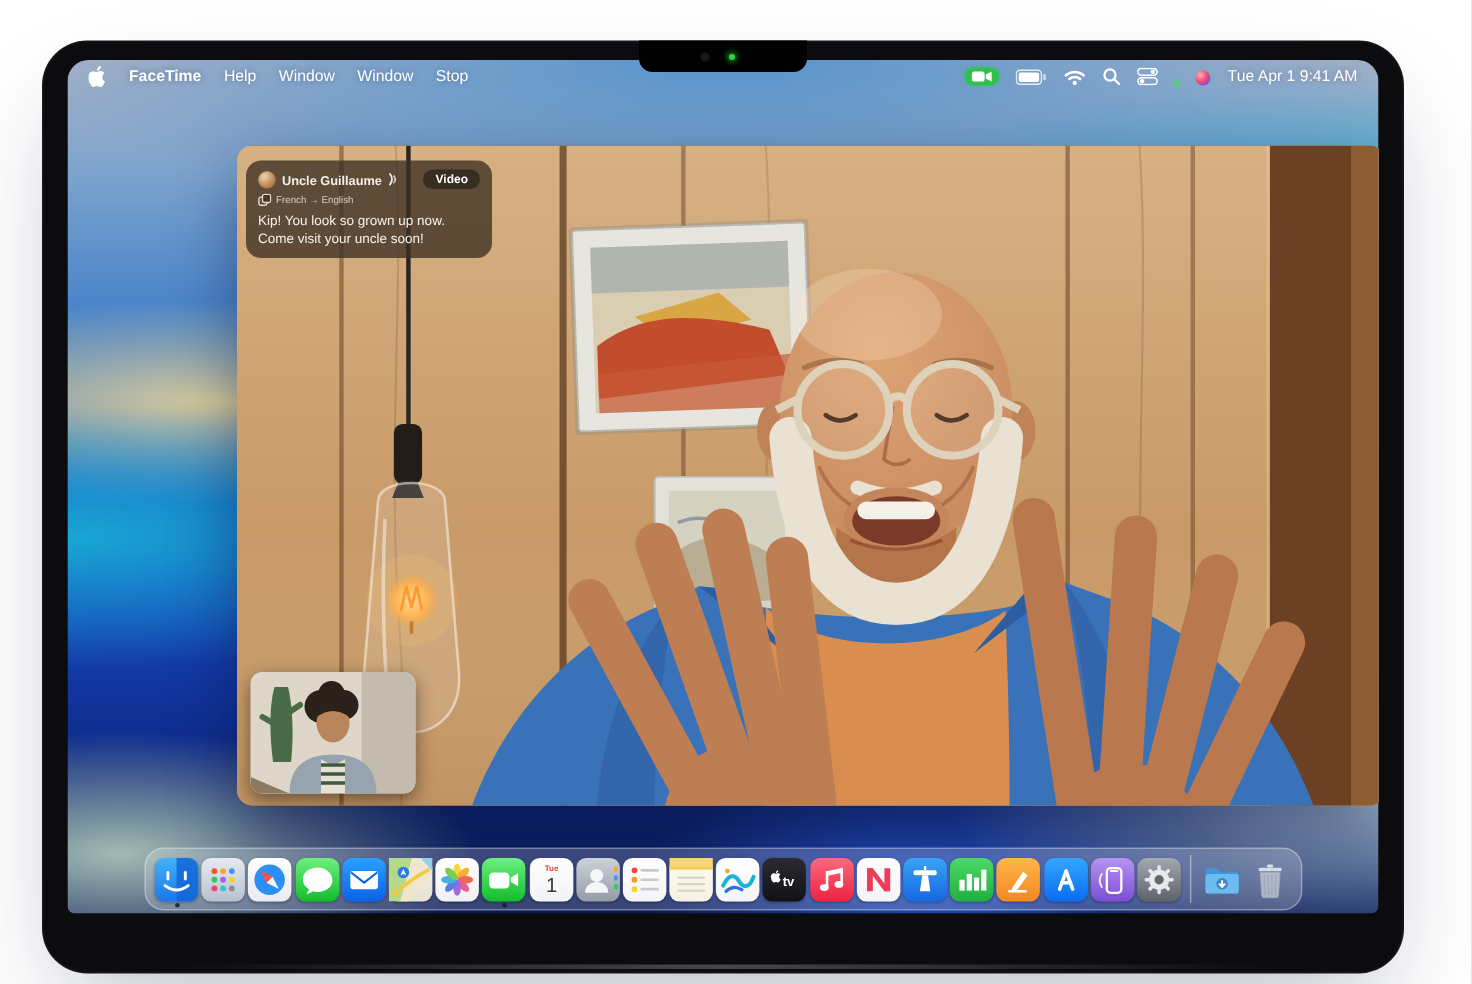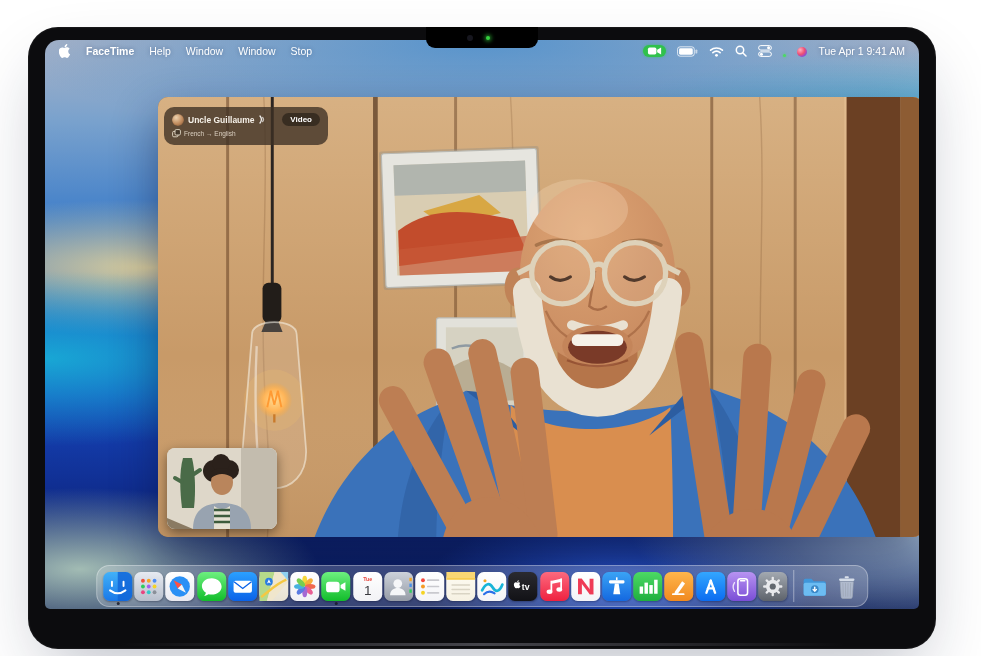--- a/index.html
+++ b/index.html
@@ -291,20 +291,24 @@
           </div>
           <div class="cap-row2">
             <span style="display:flex;">
               <svg width="9" height="9" viewBox="0 0 9 9">
                   <rect x="0.6" y="2.4" width="5.4" height="5.4" rx="1.2" stroke="#e5dccb" stroke-width="0.9" fill="none"></rect>
                   <rect x="3" y="0.6" width="5.4" height="5.4" rx="1.2" stroke="#e5dccb" stroke-width="0.9" fill="rgba(60,48,36,.9)"></rect>
                 </svg>
             </span>
             <span>French → English</span>
           </div>
+          <div class="cap-text">
+            <div>Kip! You look so grown up now.</div>
+            <div>Come visit your uncle soon!</div>
+          </div>
         </div>
 
         <div class="pip">
           <svg width="110" height="81" viewBox="0 0 110 81">
             <rect width="110" height="81" fill="#ded7c9"></rect>
             <rect x="74" width="36" height="81" fill="#c3bcae"></rect>
             <path d="M16,10 C12,24 13,44 15,60 L27,60 C29,42 28,22 25,10 Z" fill="#4a6b48"></path>
             <path d="M8,30 L15,34 M27,26 L33,22" stroke="#4a6b48" stroke-width="4" stroke-linecap="round"></path>
             <circle cx="47" cy="23" r="11" fill="#2b211b"></circle>
             <circle cx="62" cy="22" r="10" fill="#2b211b"></circle>

